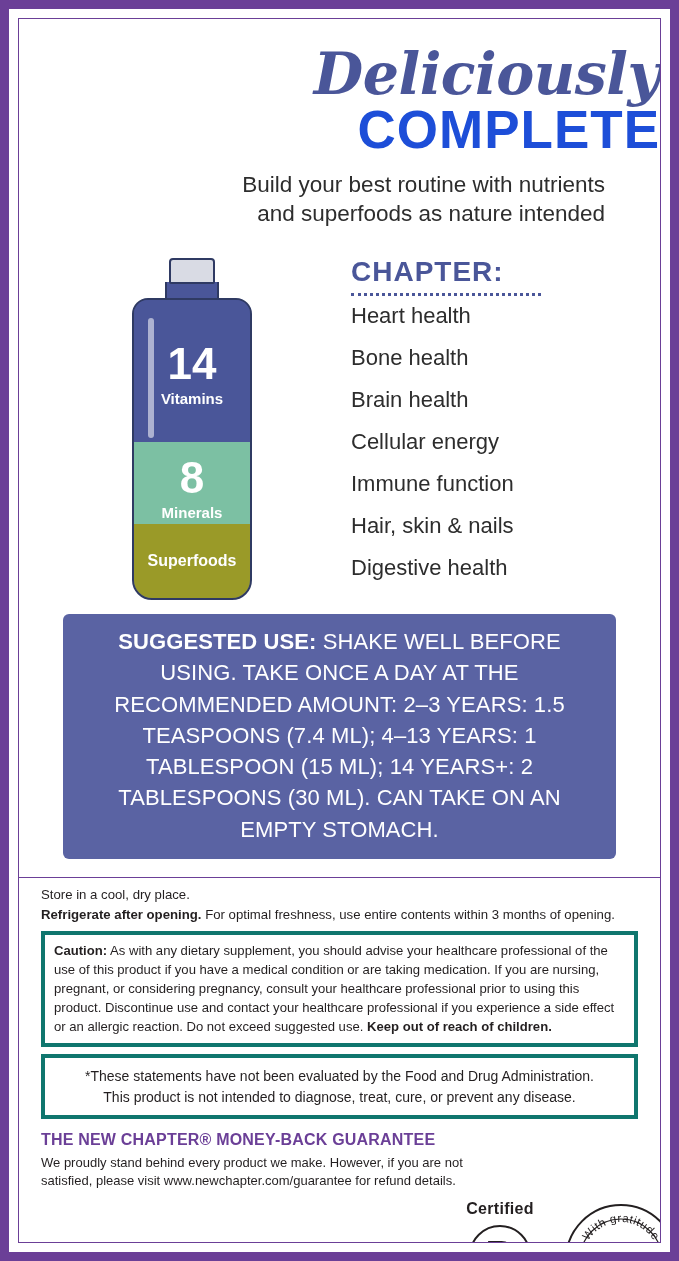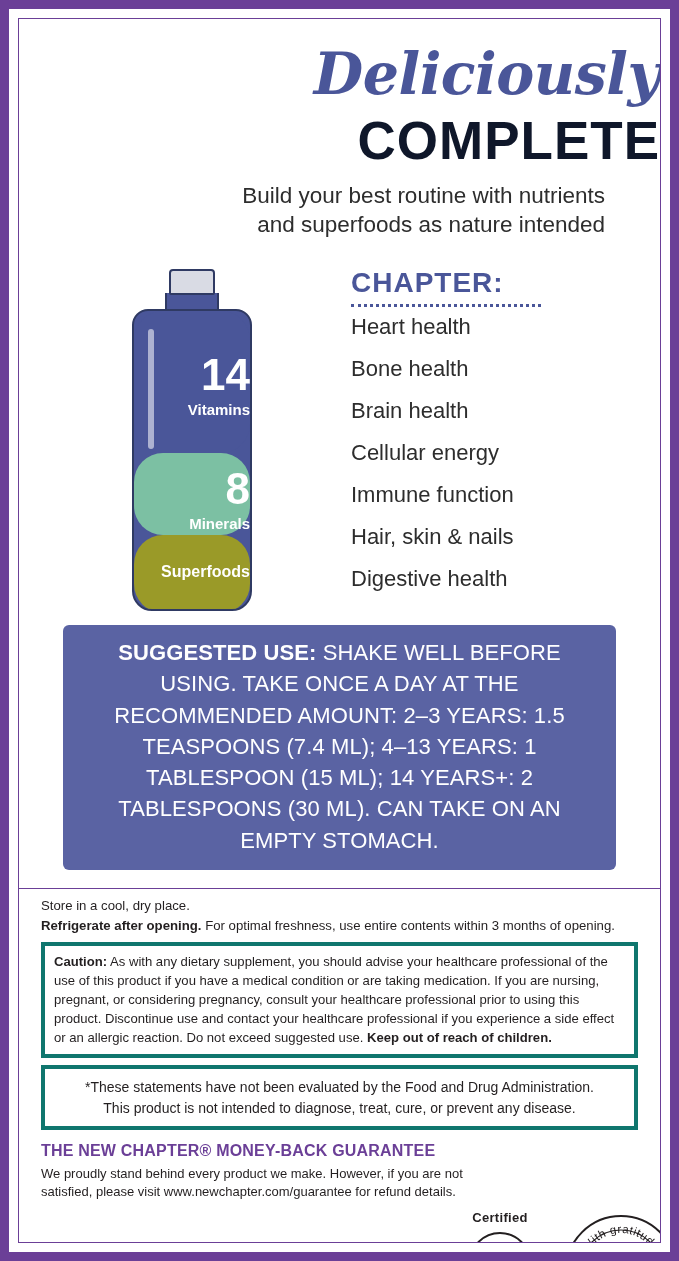--- a/index.html
+++ b/index.html
@@ -43,22 +43,22 @@
     line-height: 1.0;
     color: #4a5699;
     letter-spacing: -0.5px;
   }
   .block-title {
     font-family: "Liberation Sans", sans-serif;
     font-weight: bold;
     font-size: 53px;
     line-height: 1.05;
     letter-spacing: 1px;
-    color: #0f172a;
-    margin-top: 11px;
+    color: #1d4ed8;
+    margin-top: 0;
   }
   .subtitle {
     font-size: 22.5px;
     line-height: 1.30;
     color: #2d2d2d;
     margin-top: 12px;
     padding: 0 55px;
   }
 
   
@@ -101,23 +101,22 @@
     width: 120px;
     height: 302px;
     border: 2.5px solid #2f3a63;
     border-radius: 16px 16px 20px 20px;
     overflow: hidden;
     background: #4a5699;
   }
   .seg {
     position: absolute;
     left: 0; right: 0;
-    text-align: right;
+    text-align: center;
     color: #ffffff;
-    border-radius: 29px;
   }
   .seg-vit { top: 0; height: 142px; background: #4a5699; }
   .seg-min { top: 142px; height: 82px; background: #7cc0a3; }
   .seg-sup { top: 224px; height: 78px; background: #9a9a28; }
   .seg .big {
     font-size: 44px;
     font-weight: bold;
     line-height: 1;
     font-family: "Liberation Sans", sans-serif;
   }
@@ -225,21 +224,21 @@
     height: 128px;
     margin-top: 4px;
   }
   .bcorp {
     position: absolute;
     left: 400px; top: 4px;
     width: 118px;
     text-align: center;
   }
   .bcorp .cert {
-    font-size: 13px;
+    font-size: 16px;
     font-weight: bold;
     letter-spacing: 0.3px;
   }
   .bcorp .circle {
     width: 62px; height: 62px;
     border: 2.5px solid #231f20;
     border-radius: 50%;
     margin: 4px auto 3px;
     position: relative;
   }

